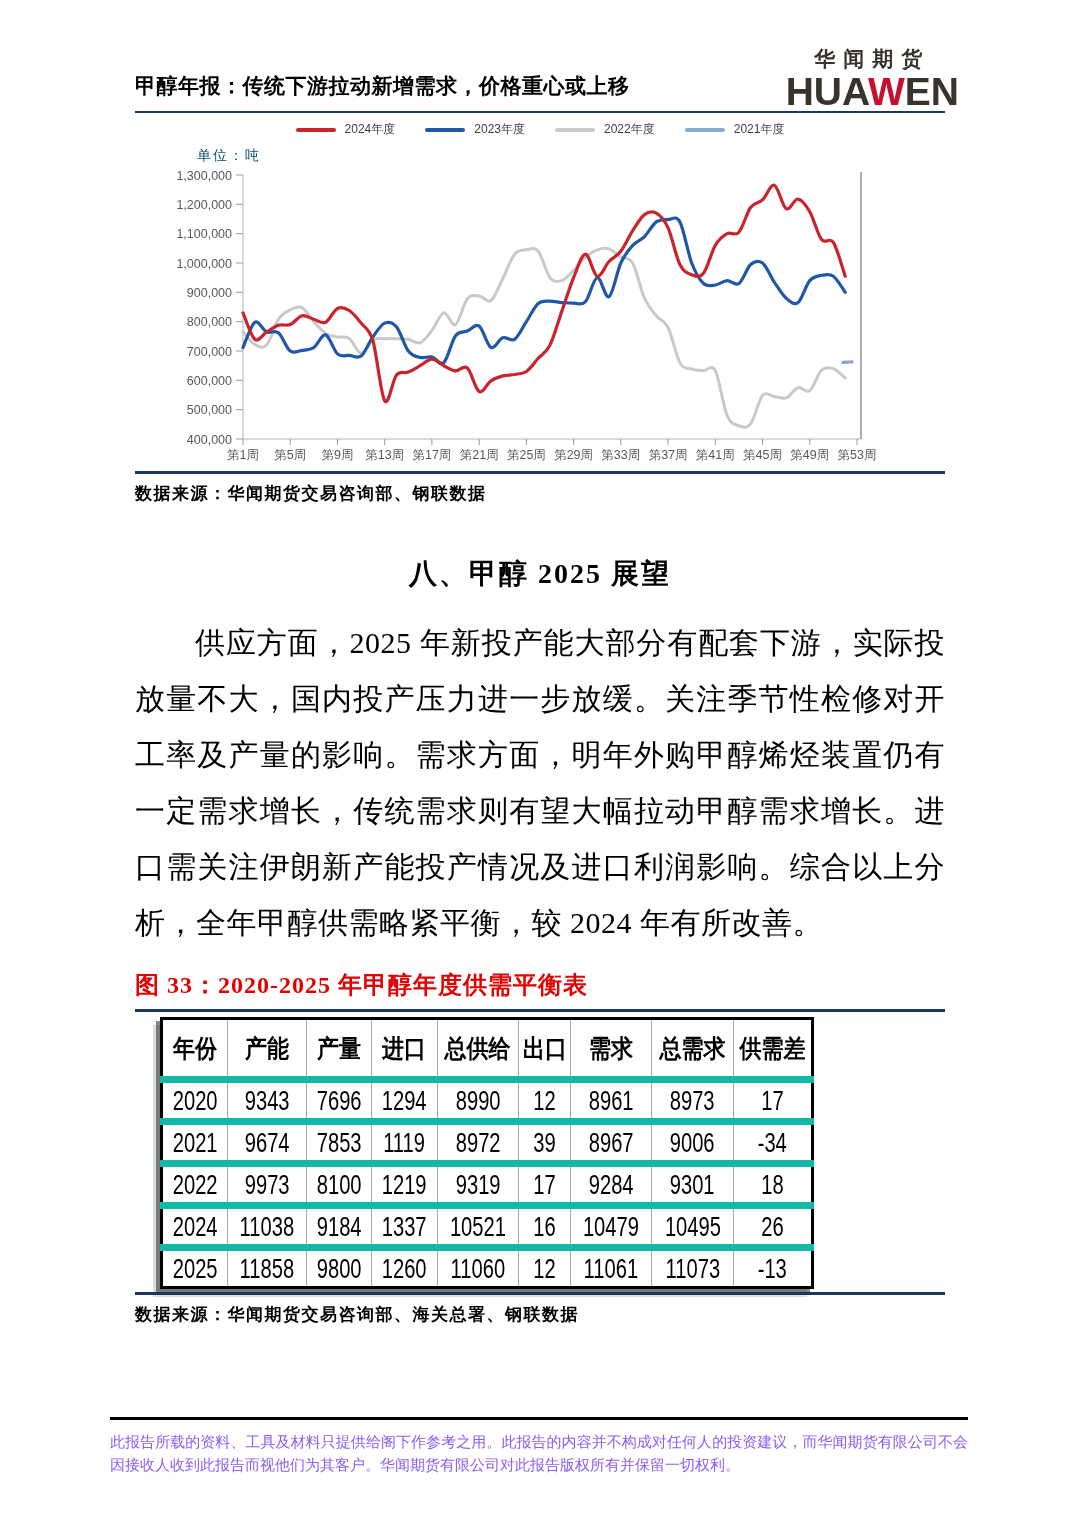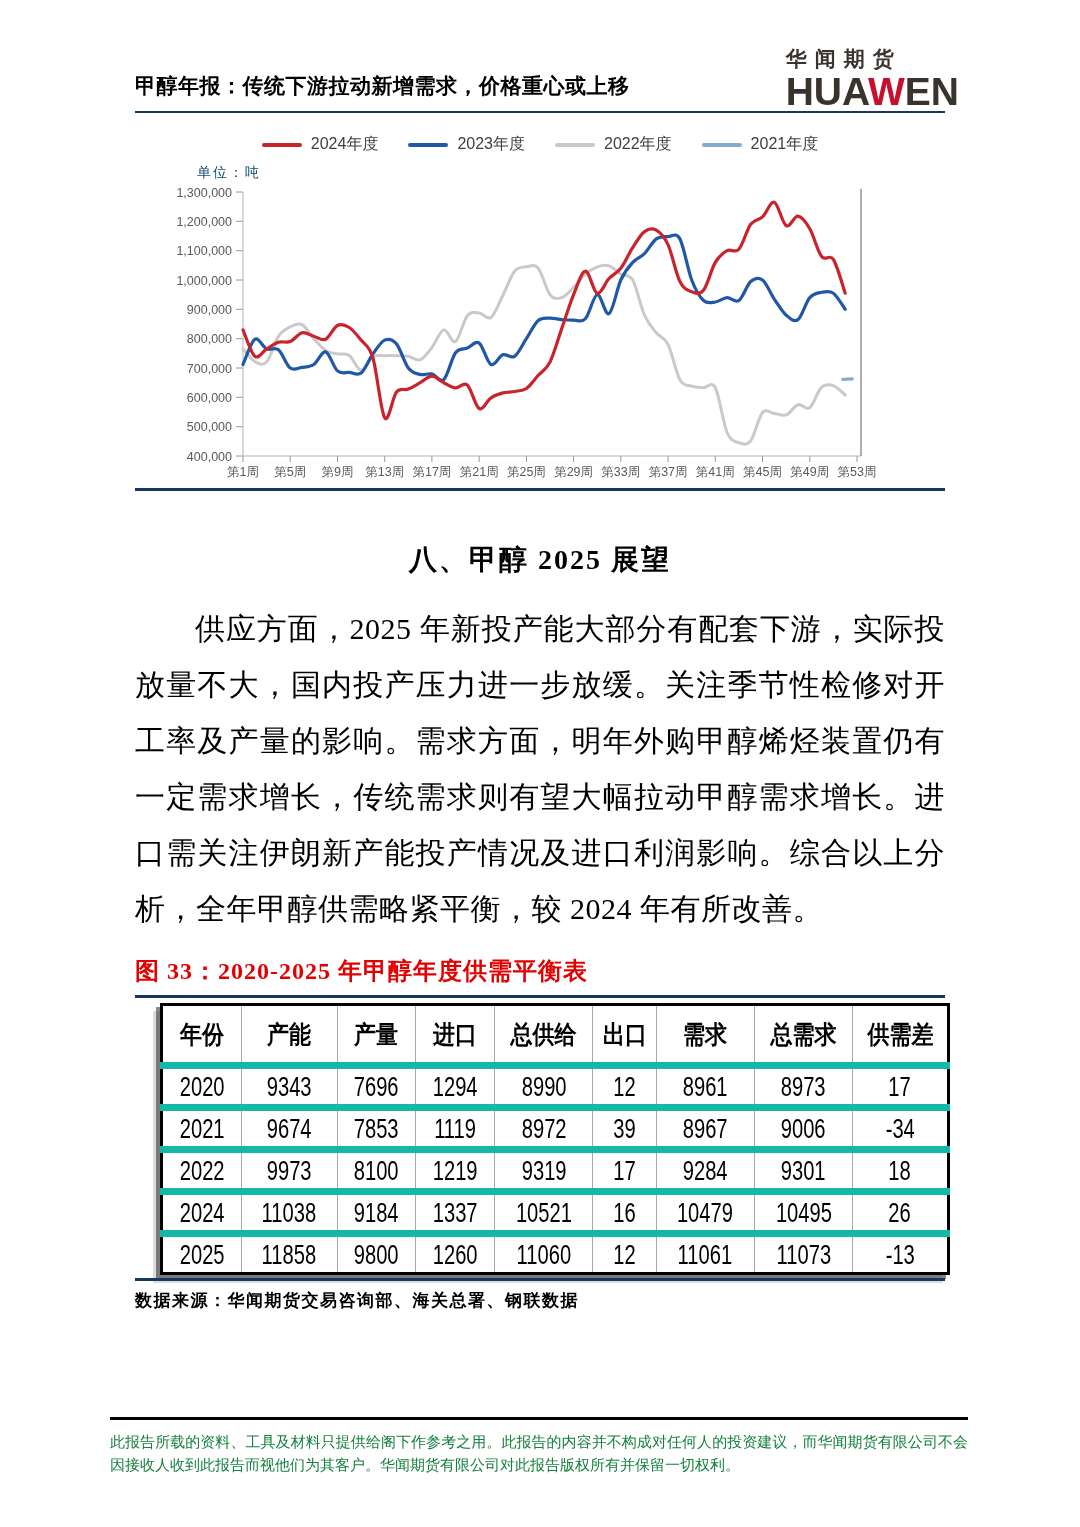--- a/index.html
+++ b/index.html
@@ -5,54 +5,54 @@
   html,body{margin:0;padding:0;}
   body{
     width:1080px;height:1527px;background:#ffffff;position:relative;
     font-family:"Liberation Serif",serif;color:#000;overflow:hidden;
   }
   .content{padding:0 135px;}
   
   .header{display:flex;justify-content:space-between;align-items:flex-start;padding-top:48px;}
   .doc-title{font-family:"Liberation Sans",sans-serif;font-weight:bold;font-size:21px;margin-top:24px;letter-spacing:0.5px;}
   .logo{line-height:1;margin-right:-14px;text-align:left;}
-  .logo-cn{font-family:"Liberation Sans",sans-serif;font-weight:bold;font-size:21px;letter-spacing:8px;color:#38332d;}
+  .logo-cn{font-family:"Liberation Sans",sans-serif;font-weight:bold;font-size:21px;letter-spacing:8px;color:#38332d;text-align:center;}
   .logo-en{font-family:"Liberation Sans",sans-serif;font-weight:bold;font-size:39px;color:#38332d;letter-spacing:0px;margin-top:3px;}
   .logo-en .mark{color:#c8102e;}
   
   .fig-title{font-size:24px;color:#e30000;font-weight:bold;margin-top:18px;margin-bottom:8px;letter-spacing:1px;}
   .rule{background:#17375e;}
   .rule.thin{height:2px;}
   .rule.thick{height:3px;}
   
   .chart-wrap{position:relative;}
-  .legend{display:flex;justify-content:center;gap:30px;align-items:center;margin-top:21px;
-          font-family:"Liberation Sans",sans-serif;font-size:16px;color:#3f3f3f;}
+  .legend{display:flex;justify-content:center;gap:30px;align-items:center;margin-top:8px;
+          font-family:"Liberation Sans",sans-serif;font-size:12px;color:#3f3f3f;}
   .legend-item{display:flex;align-items:center;gap:9px;}
   .swatch{width:40px;height:4px;border-radius:2px;}
   .unit{color:#0c4a6e;font-size:14px;margin:9px 0 0 62px;letter-spacing:2px;}
   svg text{font-family:"Liberation Sans",sans-serif;fill:#595959;font-size:12.5px;}
   .src{font-size:17px;font-weight:bold;margin-top:8px;letter-spacing:1.5px;}
   
   .heading{font-size:28px;font-weight:bold;text-align:center;margin-top:50px;letter-spacing:2px;}
   .body-text{font-size:30px;line-height:56px;text-align:justify;text-indent:2em;margin-top:22px;letter-spacing:0.5px;}
   
-  .tbl{border-collapse:collapse;width:790px;margin:5px 0 0 25px;border:3px solid #000;
+  .tbl{border-collapse:collapse;width:654px;margin:5px 0 0 25px;border:3px solid #000;
        box-shadow:-4px 4px 0 rgba(40,40,40,0.55), -7px 8px 0 rgba(120,120,120,0.25);
        font-family:"Liberation Sans",sans-serif;background:#fff;}
   .tbl th{border-bottom:3px solid #000;font-size:25px;padding:12px 0 11px 0;font-weight:bold;}
   .tbl th,.tbl td{border-left:1px solid #a8a8a8;border-right:1px solid #a8a8a8;text-align:center;}
   .tbl td{font-size:28px;font-weight:normal;padding:2px 0 1px 0;border-top:7px solid #14b8a6;letter-spacing:0px;}
   .num{display:inline-block;transform:scaleX(0.72);transform-origin:center;}
   .hnum{display:inline-block;transform:scaleX(0.88);transform-origin:center;}
   .rule.under-table{margin-top:3px;}
   
   .footer{position:absolute;left:110px;width:858px;top:1417px;}
   .footer-rule{height:3px;background:#000;}
-  .footer-text{font-family:"Liberation Sans",sans-serif;font-size:15px;color:#15803d;line-height:23px;margin-top:10px;text-align:justify;}
+  .footer-text{font-family:"Liberation Sans",sans-serif;font-size:15px;color:#8b5cf6;line-height:23px;margin-top:10px;text-align:justify;}
 </style>
 </head>
 <body>
 
 <div class="content">
 
   <div class="header">
     <div class="doc-title">甲醇年报：传统下游拉动新增需求，价格重心或上移</div>
     <div class="logo">
       <div class="logo-cn">华闻期货</div>
@@ -134,20 +134,21 @@
           <text x="674.8" y="294" text-anchor="middle">第49周</text>
           <line x1="722.0" y1="274" x2="722.0" y2="280" stroke="#9a9a9a" stroke-width="1"></line>
           <text x="722.0" y="294" text-anchor="middle">第53周</text>
           <path d="M108,166.93333333333334C110.0,169.0 115.9,177.3 119.8,179.5C123.7,181.7 127.7,184.3 131.6,180.1C135.6,175.9 139.5,160.2 143.4,154.3C147.4,148.5 151.3,146.9 155.2,144.9C159.2,143.0 163.1,140.6 167.0,142.6C171.0,144.5 174.9,152.4 178.8,156.7C182.8,161.0 186.7,165.9 190.7,168.4C194.6,170.9 198.5,171.1 202.5,171.9C206.4,172.8 210.3,170.6 214.3,173.4C218.2,176.1 222.1,188.1 226.1,188.3C230.0,188.6 233.9,177.3 237.9,174.9C241.8,172.4 245.8,173.9 249.7,173.7C253.6,173.5 257.6,173.6 261.5,173.7C265.4,173.8 269.4,173.6 273.3,174.3C277.2,175.0 281.2,179.3 285.1,177.8C289.1,176.3 293.0,170.5 296.9,165.5C300.9,160.5 304.8,148.8 308.7,147.9C312.7,146.9 316.6,161.9 320.5,159.6C324.5,157.3 328.4,138.6 332.3,133.8C336.3,129.0 340.2,130.6 344.2,130.9C348.1,131.1 352.0,138.4 356.0,135.5C359.9,132.7 363.8,121.3 367.8,113.5C371.7,105.8 375.6,94.0 379.6,89.2C383.5,84.4 387.4,85.3 391.4,84.8C395.3,84.3 399.3,81.6 403.2,86.3C407.1,90.9 411.1,107.8 415.0,112.7C418.9,117.6 422.9,116.8 426.8,115.6C430.7,114.4 434.7,109.2 438.6,105.3C442.6,101.4 446.5,95.6 450.4,92.1C454.4,88.7 458.3,86.2 462.2,84.8C466.2,83.4 470.1,82.7 474.0,83.9C478.0,85.1 481.9,89.8 485.8,92.1C489.8,94.5 493.7,91.2 497.7,98.0C501.6,104.8 505.5,124.4 509.5,133.2C513.4,142.0 517.3,145.9 521.3,150.8C525.2,155.7 529.1,154.7 533.1,162.5C537.0,170.4 540.9,190.8 544.9,197.7C548.8,204.7 552.8,202.9 556.7,204.2C560.6,205.5 564.6,205.4 568.5,205.7C572.4,205.9 576.4,198.2 580.3,205.7C584.2,213.1 588.2,241.3 592.1,250.5C596.1,259.7 600.0,259.4 603.9,260.8C607.9,262.2 611.8,263.8 615.7,258.7C619.7,253.7 623.6,235.1 627.5,230.6C631.5,226.0 635.4,231.1 639.3,231.5C643.3,231.9 647.2,234.4 651.2,232.9C655.1,231.5 659.0,223.9 663.0,222.7C666.9,221.4 670.8,228.5 674.8,225.6C678.7,222.7 682.6,208.7 686.6,205.1C690.5,201.4 694.4,202.3 698.4,203.6C702.3,204.9 708.2,211.4 710.2,213.0" fill="none" stroke="#c9c9c9" stroke-width="3" stroke-linecap="round" stroke-linejoin="round"></path>
           <path d="M707.8307692307692,197.44 L717.2769230769231,196.85333333333335" fill="none" stroke="#87a8d0" stroke-width="3.2" stroke-linecap="round" stroke-linejoin="round"></path>
           <path d="M108,182.48000000000002C110.0,178.3 115.9,159.8 119.8,157.3C123.7,154.7 127.7,165.2 131.6,166.9C135.6,168.7 139.5,164.6 143.4,167.8C147.4,171.0 151.3,183.1 155.2,186.0C159.2,188.9 163.1,186.0 167.0,185.4C171.0,184.8 174.9,185.1 178.8,182.5C182.8,179.9 186.7,168.8 190.7,169.9C194.6,170.9 198.5,185.5 202.5,188.9C206.4,192.4 210.3,190.1 214.3,190.4C218.2,190.7 222.1,194.1 226.1,191.0C230.0,187.9 233.9,177.4 237.9,171.9C241.8,166.4 245.8,159.8 249.7,158.1C253.6,156.5 257.6,157.3 261.5,161.9C265.4,166.6 269.4,180.9 273.3,186.0C277.2,191.1 281.2,191.5 285.1,192.5C289.1,193.4 293.0,191.0 296.9,191.9C300.9,192.7 304.8,201.3 308.7,197.7C312.7,194.2 316.6,176.0 320.5,170.7C324.5,165.5 328.4,167.7 332.3,166.1C336.3,164.4 340.2,158.3 344.2,161.1C348.1,163.8 352.0,180.5 356.0,182.5C359.9,184.4 363.8,174.2 367.8,172.8C371.7,171.4 375.6,177.0 379.6,174.3C383.5,171.6 387.4,162.6 391.4,156.7C395.3,150.7 399.3,141.9 403.2,138.5C407.1,135.1 411.1,136.3 415.0,136.1C418.9,136.0 422.9,137.3 426.8,137.6C430.7,137.9 434.7,138.3 438.6,138.2C442.6,138.0 446.5,141.0 450.4,136.7C454.4,132.5 458.3,113.5 462.2,112.7C466.2,111.8 470.1,134.2 474.0,131.7C478.0,129.3 481.9,106.6 485.8,98.0C489.8,89.4 493.7,84.8 497.7,80.4C501.6,76.0 505.5,75.5 509.5,71.6C513.4,67.7 517.3,59.8 521.3,56.9C525.2,54.1 529.1,54.6 533.1,54.6C537.0,54.6 540.9,49.7 544.9,56.9C548.8,64.2 552.8,87.7 556.7,98.0C560.6,108.3 564.6,114.9 568.5,118.5C572.4,122.2 576.4,120.5 580.3,120.0C584.2,119.5 588.2,115.8 592.1,115.6C596.1,115.4 600.0,121.2 603.9,118.5C607.9,115.8 611.8,102.9 615.7,99.5C619.7,96.0 623.6,95.1 627.5,98.0C631.5,100.9 635.4,111.2 639.3,117.1C643.3,122.9 647.2,129.8 651.2,133.2C655.1,136.6 659.0,140.5 663.0,137.6C666.9,134.7 670.8,120.1 674.8,115.6C678.7,111.1 682.6,111.1 686.6,110.3C690.5,109.6 694.4,108.4 698.4,111.2C702.3,114.0 708.2,124.6 710.2,127.3" fill="none" stroke="#2157a7" stroke-width="3.2" stroke-linecap="round" stroke-linejoin="round"></path>
           <path d="M108,147.86666666666667C110.0,152.3 115.9,171.1 119.8,174.3C123.7,177.4 127.7,169.3 131.6,166.9C135.6,164.6 139.5,161.4 143.4,160.2C147.4,159.0 151.3,161.2 155.2,159.6C159.2,158.0 163.1,151.7 167.0,150.8C171.0,149.9 174.9,153.2 178.8,154.3C182.8,155.4 186.7,159.1 190.7,157.3C194.6,155.4 198.5,145.4 202.5,143.5C206.4,141.5 210.3,143.1 214.3,145.5C218.2,148.0 222.1,153.1 226.1,158.1C230.0,163.2 233.9,162.8 237.9,175.7C241.8,188.7 245.8,230.1 249.7,235.9C253.6,241.6 257.6,214.8 261.5,210.1C265.4,205.3 269.4,208.7 273.3,207.1C277.2,205.6 281.2,202.8 285.1,200.7C289.1,198.5 293.0,194.2 296.9,194.2C300.9,194.2 304.8,198.7 308.7,200.7C312.7,202.6 316.6,205.6 320.5,205.9C324.5,206.3 328.4,199.6 332.3,203.0C336.3,206.4 340.2,224.3 344.2,226.5C348.1,228.6 352.0,218.5 356.0,215.9C359.9,213.3 363.8,212.0 367.8,210.9C371.7,209.9 375.6,210.2 379.6,209.5C383.5,208.7 387.4,209.2 391.4,206.5C395.3,203.8 399.3,197.7 403.2,193.3C407.1,188.9 411.1,188.0 415.0,180.1C418.9,172.3 422.9,157.6 426.8,146.4C430.7,135.2 434.7,122.2 438.6,112.7C442.6,103.1 446.5,89.4 450.4,89.2C454.4,89.0 458.3,110.0 462.2,111.2C466.2,112.4 470.1,100.7 474.0,96.5C478.0,92.4 481.9,91.4 485.8,86.3C489.8,81.1 493.7,71.8 497.7,65.7C501.6,59.6 505.5,52.5 509.5,49.6C513.4,46.7 517.3,45.9 521.3,48.1C525.2,50.3 529.1,54.2 533.1,62.8C537.0,71.4 540.9,91.6 544.9,99.5C548.8,107.3 552.8,108.3 556.7,109.7C560.6,111.2 564.6,113.2 568.5,108.3C572.4,103.4 576.4,87.0 580.3,80.4C584.2,73.8 588.2,70.9 592.1,68.7C596.1,66.5 600.0,71.6 603.9,67.2C607.9,62.8 611.8,47.6 615.7,42.3C619.7,36.9 623.6,38.6 627.5,34.9C631.5,31.3 635.4,18.8 639.3,20.3C643.3,21.7 647.2,41.4 651.2,43.7C655.1,46.0 659.0,33.6 663.0,34.1C666.9,34.5 670.8,39.9 674.8,46.7C678.7,53.4 682.6,69.4 686.6,74.5C690.5,79.7 694.4,71.4 698.4,77.5C702.3,83.6 708.2,105.6 710.2,111.2" fill="none" stroke="#c9232b" stroke-width="3.2" stroke-linecap="round" stroke-linejoin="round"></path>
         </svg>
     </div>
     <div class="rule thick"></div>
+    <div class="src">数据来源：华闻期货交易咨询部、钢联数据</div>
   </div>
 
   <div class="heading">八、甲醇 2025 展望</div>
   <div class="body-text">供应方面，2025 年新投产能大部分有配套下游，实际投放量不大，国内投产压力进一步放缓。关注季节性检修对开工率及产量的影响。需求方面，明年外购甲醇烯烃装置仍有一定需求增长，传统需求则有望大幅拉动甲醇需求增长。进口需关注伊朗新产能投产情况及进口利润影响。综合以上分析，全年甲醇供需略紧平衡，较 2024 年有所改善。</div>
 
   <div class="figure">
     <div class="fig-title">图 33：2020-2025 年甲醇年度供需平衡表</div>
     <div class="rule thick"></div>
     <table class="tbl">
       <thead>

